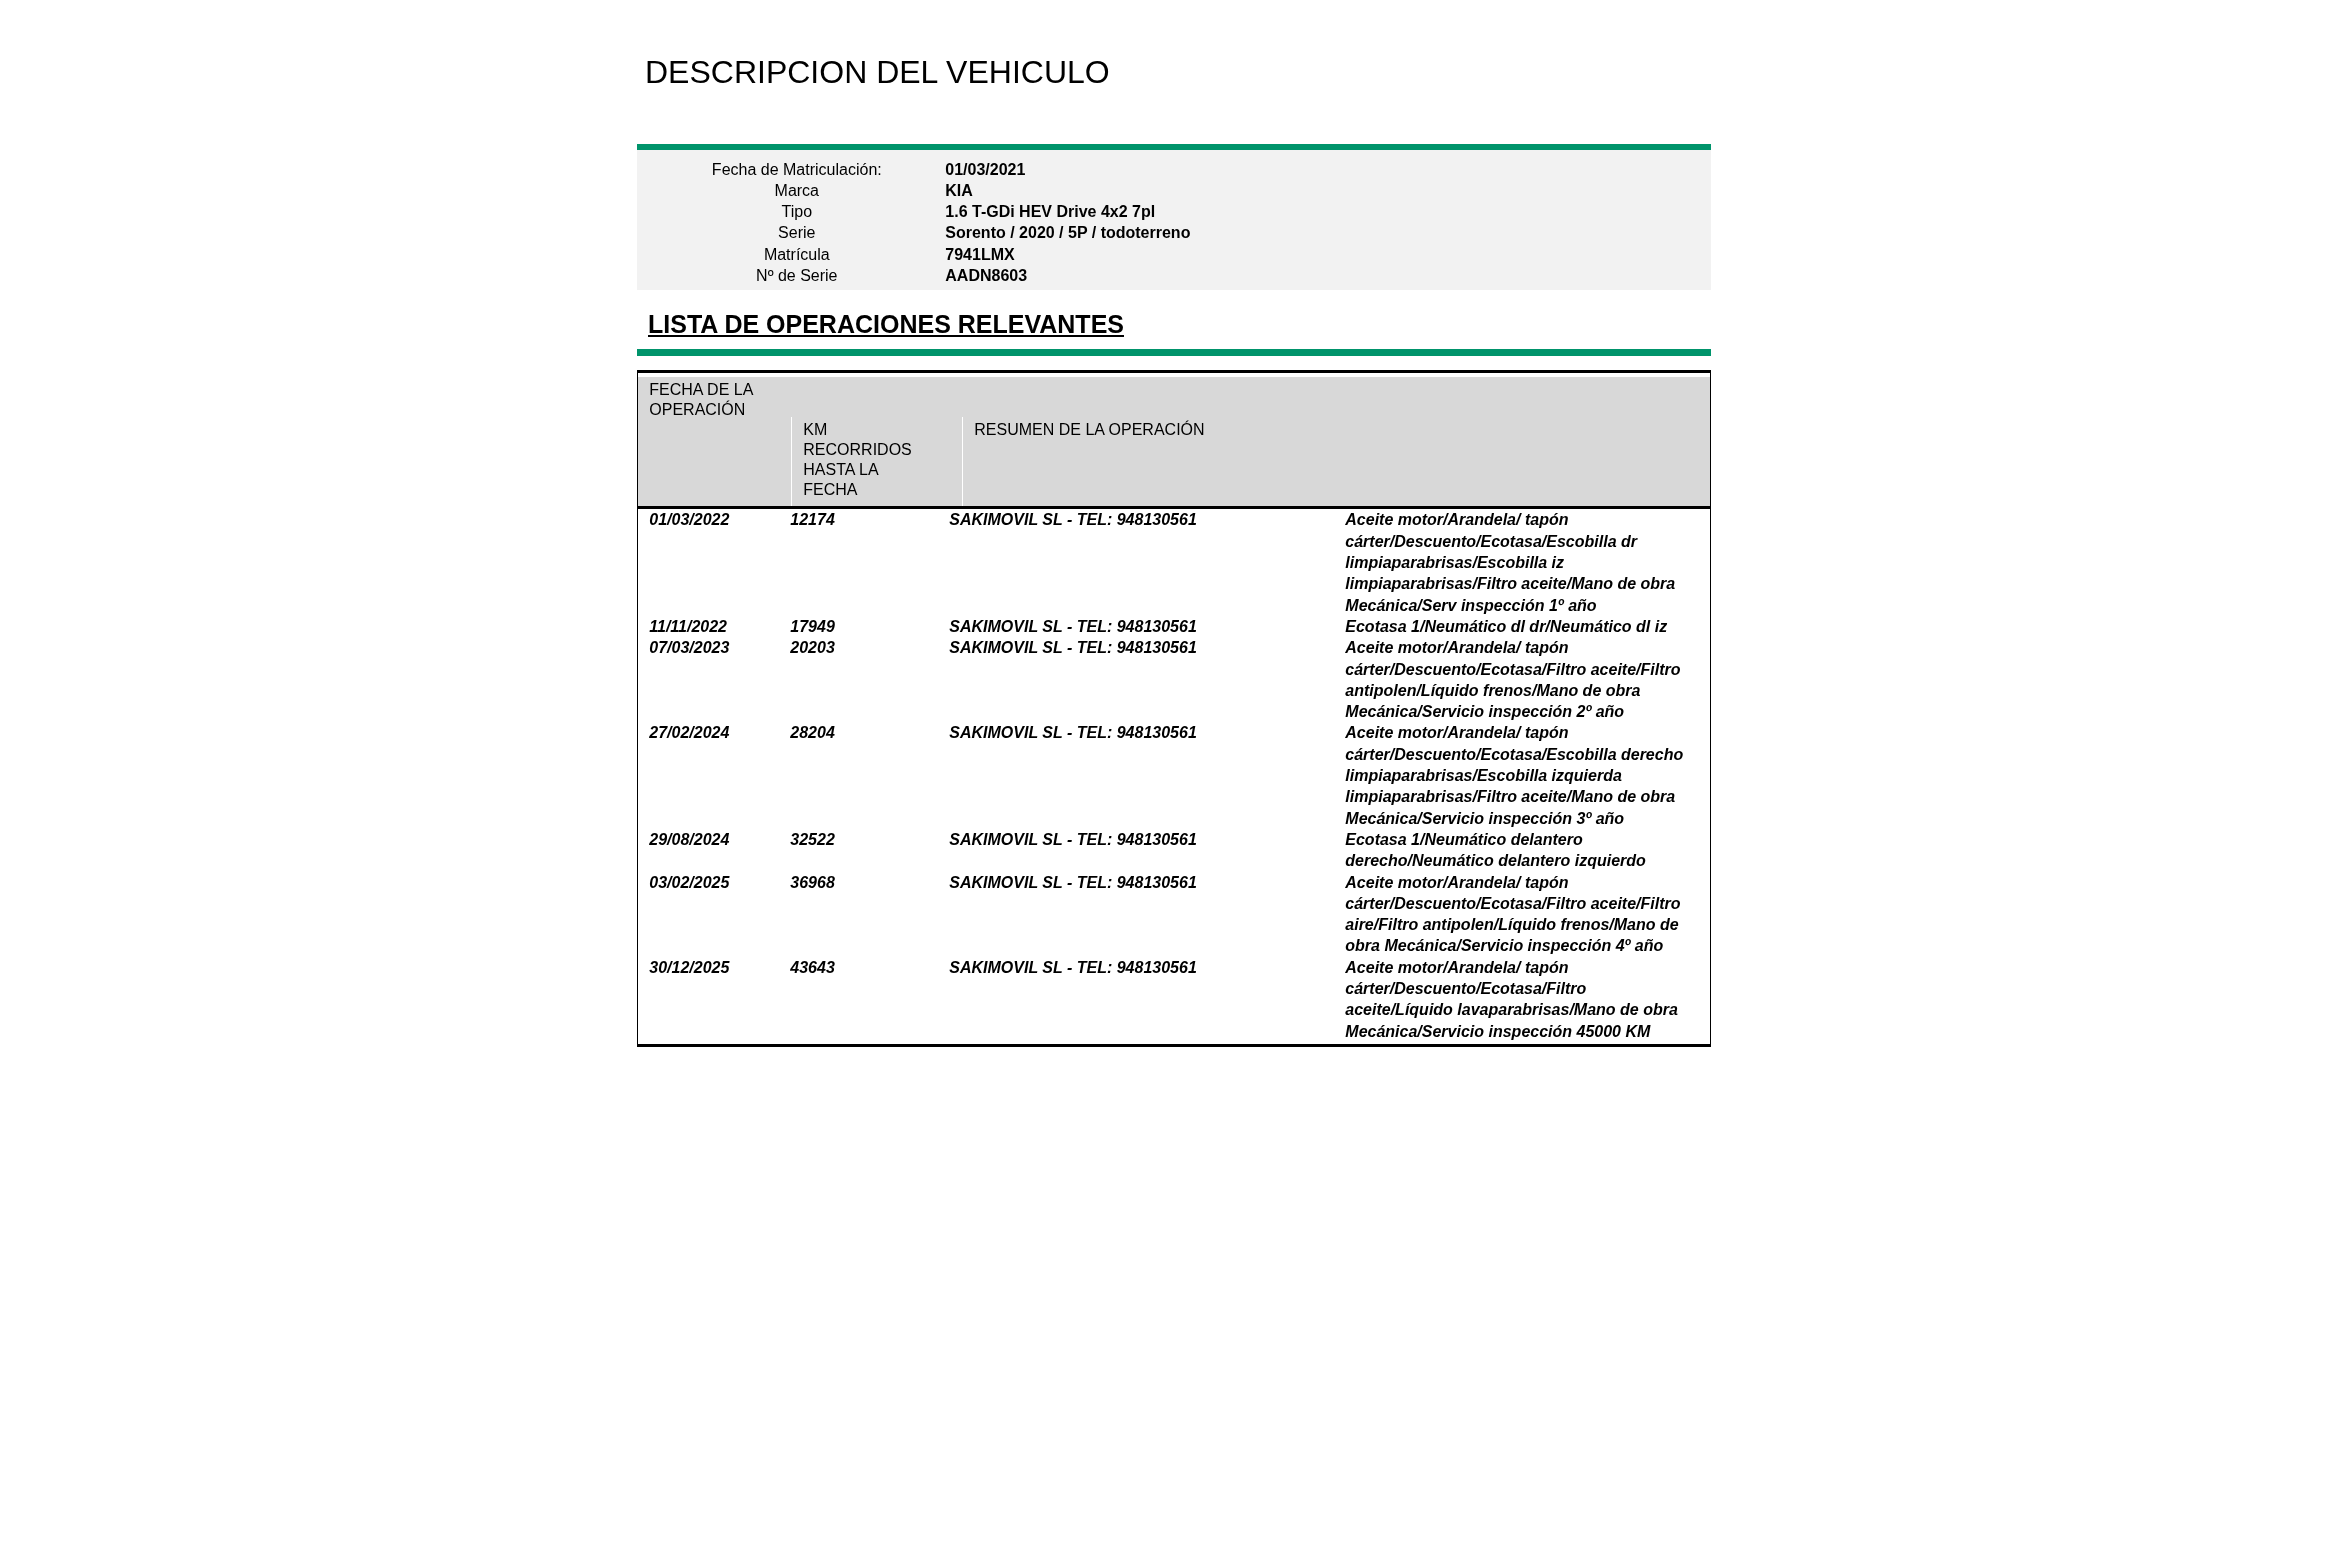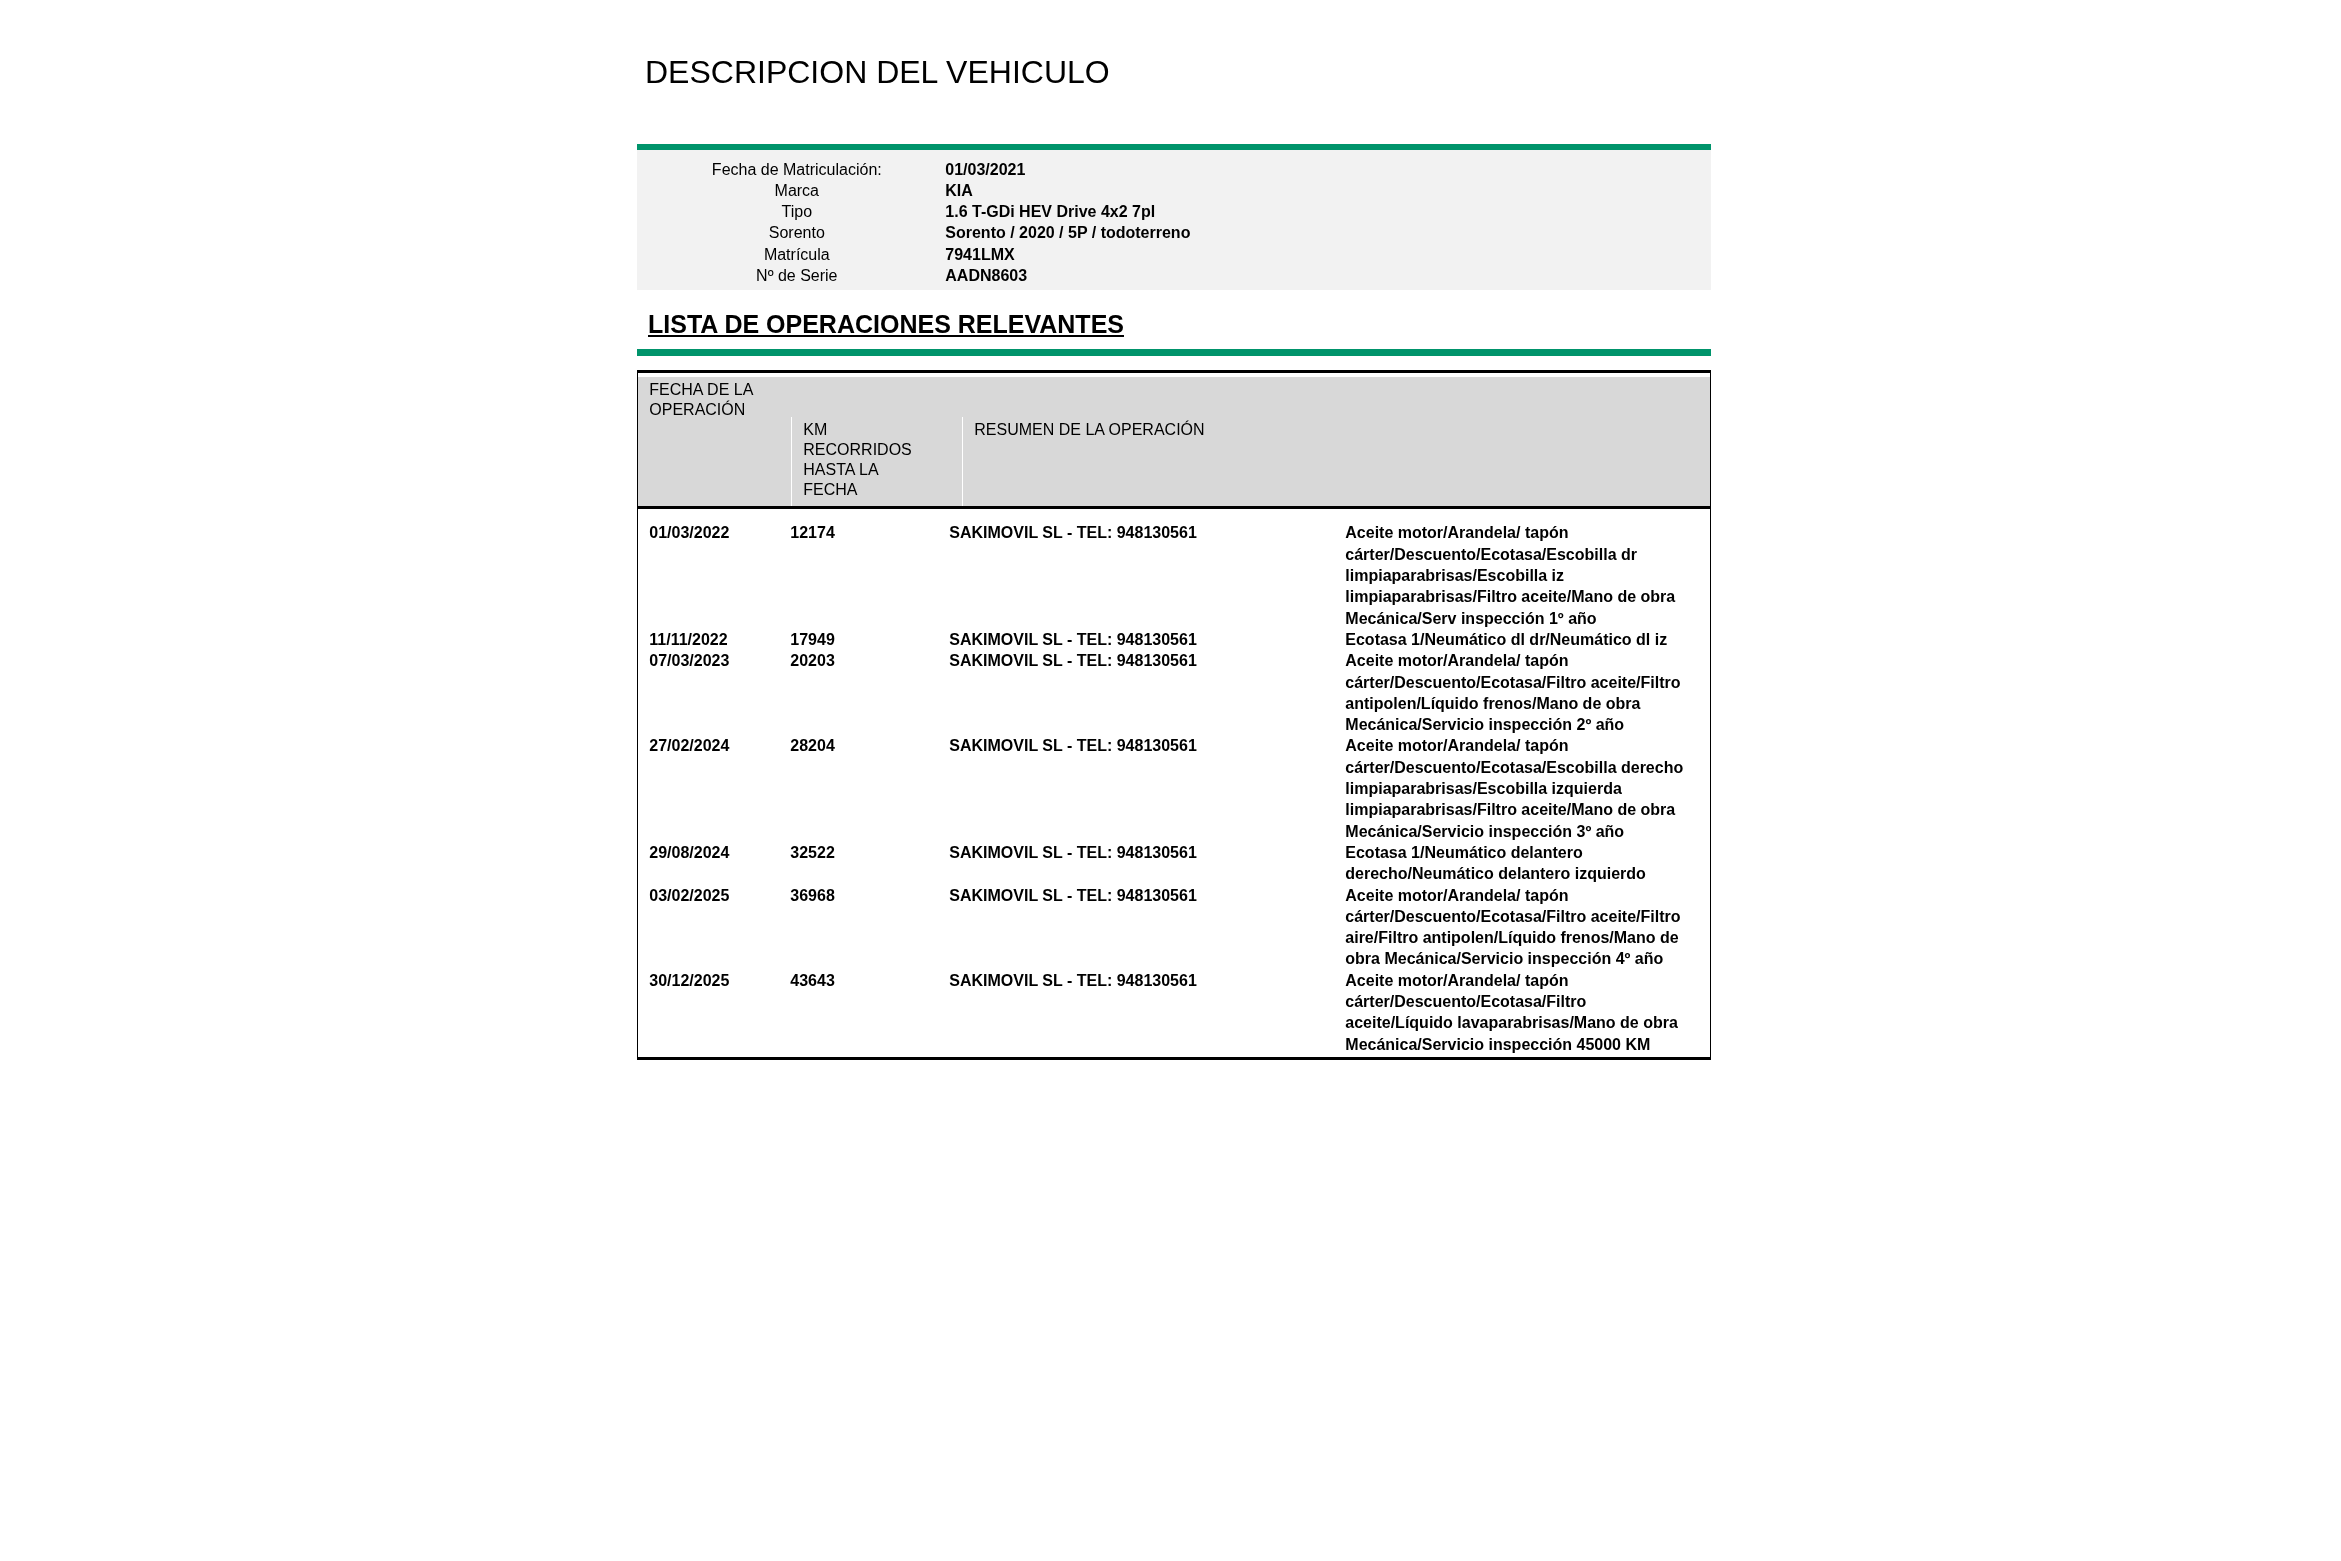--- a/index.html
+++ b/index.html
@@ -58,21 +58,21 @@
     display: grid;
     grid-template-columns: 141px 159px 396px 375px;
     background: #d8d8d8;
     border-bottom: 3.2px solid #000;
     font-size: 16px; line-height: 20px; font-weight: 400; gap: 12px;
   }
   .th { padding: 2.7px 5.4px 6.5px 11.3px; }
   .th + .th { border-left: 1.6px solid #ffffff; margin-top: 40px; }
   .th-km { padding-right: 21.5px; }
 
-  .tbody { padding-top: 13px; padding-bottom: 2.2px; background: #ffffff; }
+  .tbody { padding-top: 0; padding-bottom: 2.2px; background: #ffffff; font-style: italic; }
   .tr {
     display: grid;
     grid-template-columns: 141px 159px 396px 375px;
     font-size: 16px; line-height: 21.3px; font-weight: 700;
   }
   .td { padding-left: 11.3px; }
   .td-resumen { padding-right: 10.8px; }
 </style>
 </head>
 <body>
@@ -90,21 +90,21 @@
     </div>
     <div class="info-row">
       <div class="info-label">Marca</div>
       <div class="info-value">KIA</div>
     </div>
     <div class="info-row">
       <div class="info-label">Tipo</div>
       <div class="info-value">1.6 T-GDi HEV Drive 4x2 7pl</div>
     </div>
     <div class="info-row">
-      <div class="info-label">Sorento</div>
+      <div class="info-label">Serie</div>
       <div class="info-value">Sorento / 2020 / 5P / todoterreno</div>
     </div>
     <div class="info-row">
       <div class="info-label">Matrícula</div>
       <div class="info-value">7941LMX</div>
     </div>
     <div class="info-row">
       <div class="info-label">Nº de Serie</div>
       <div class="info-value">AADN8603</div>
     </div>

